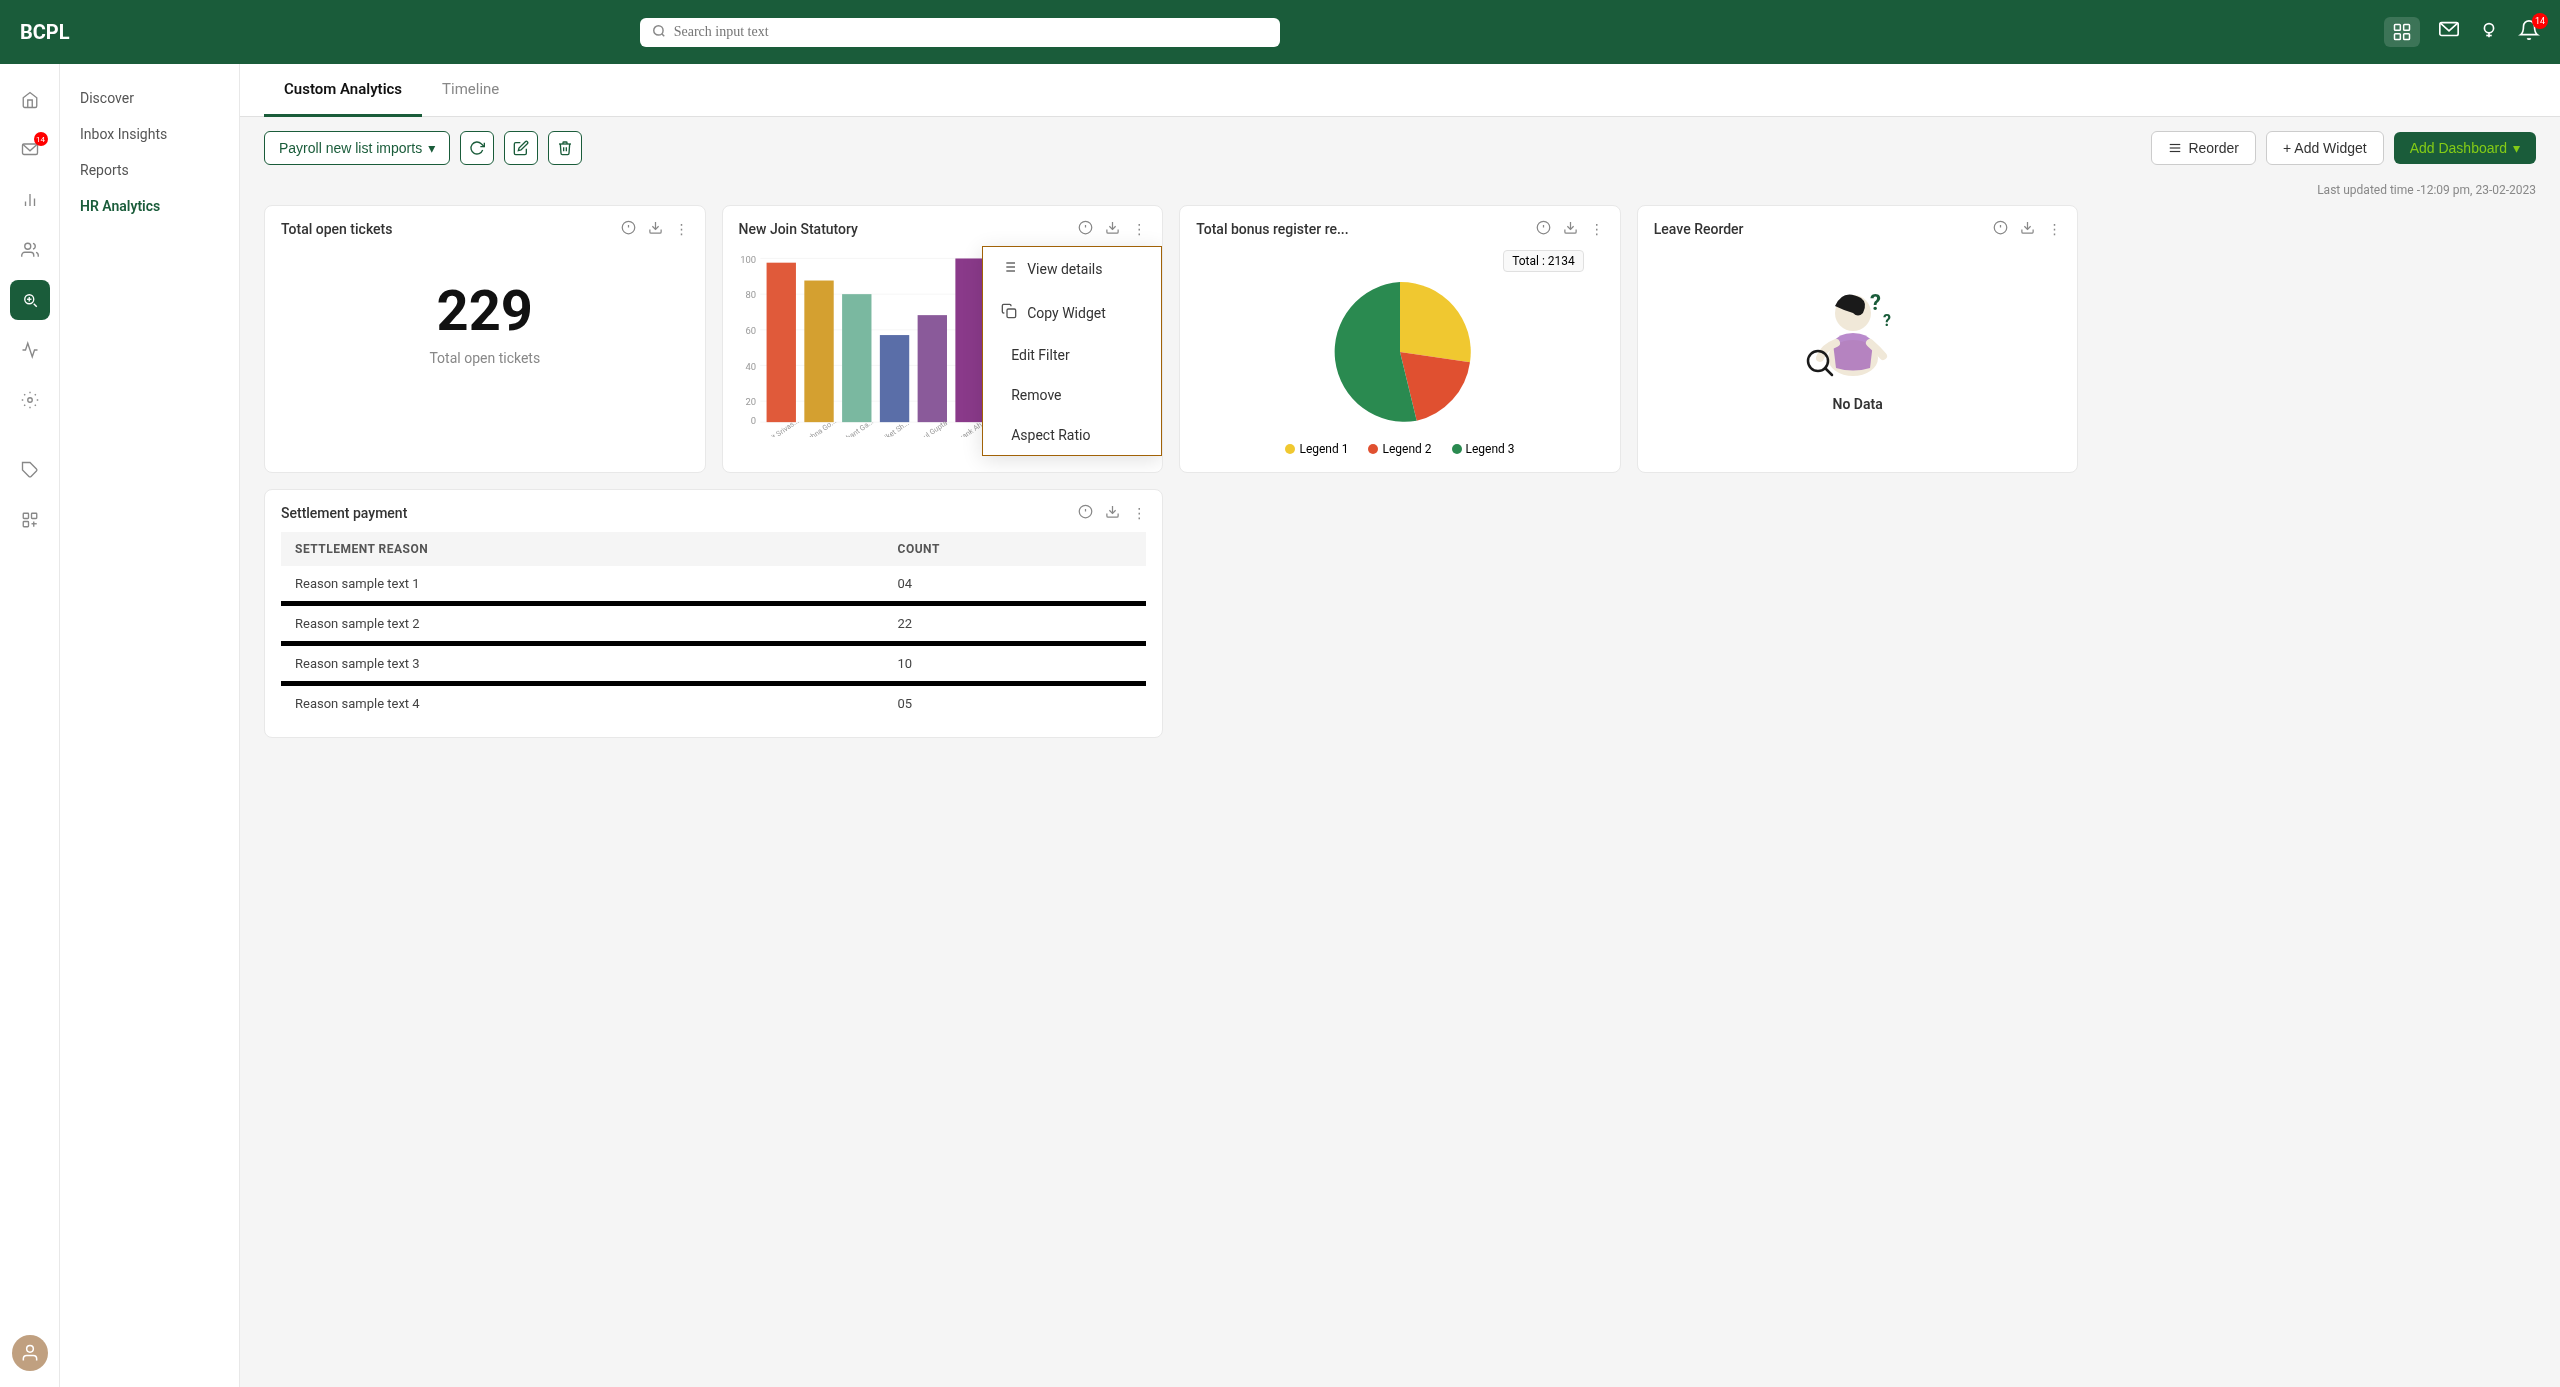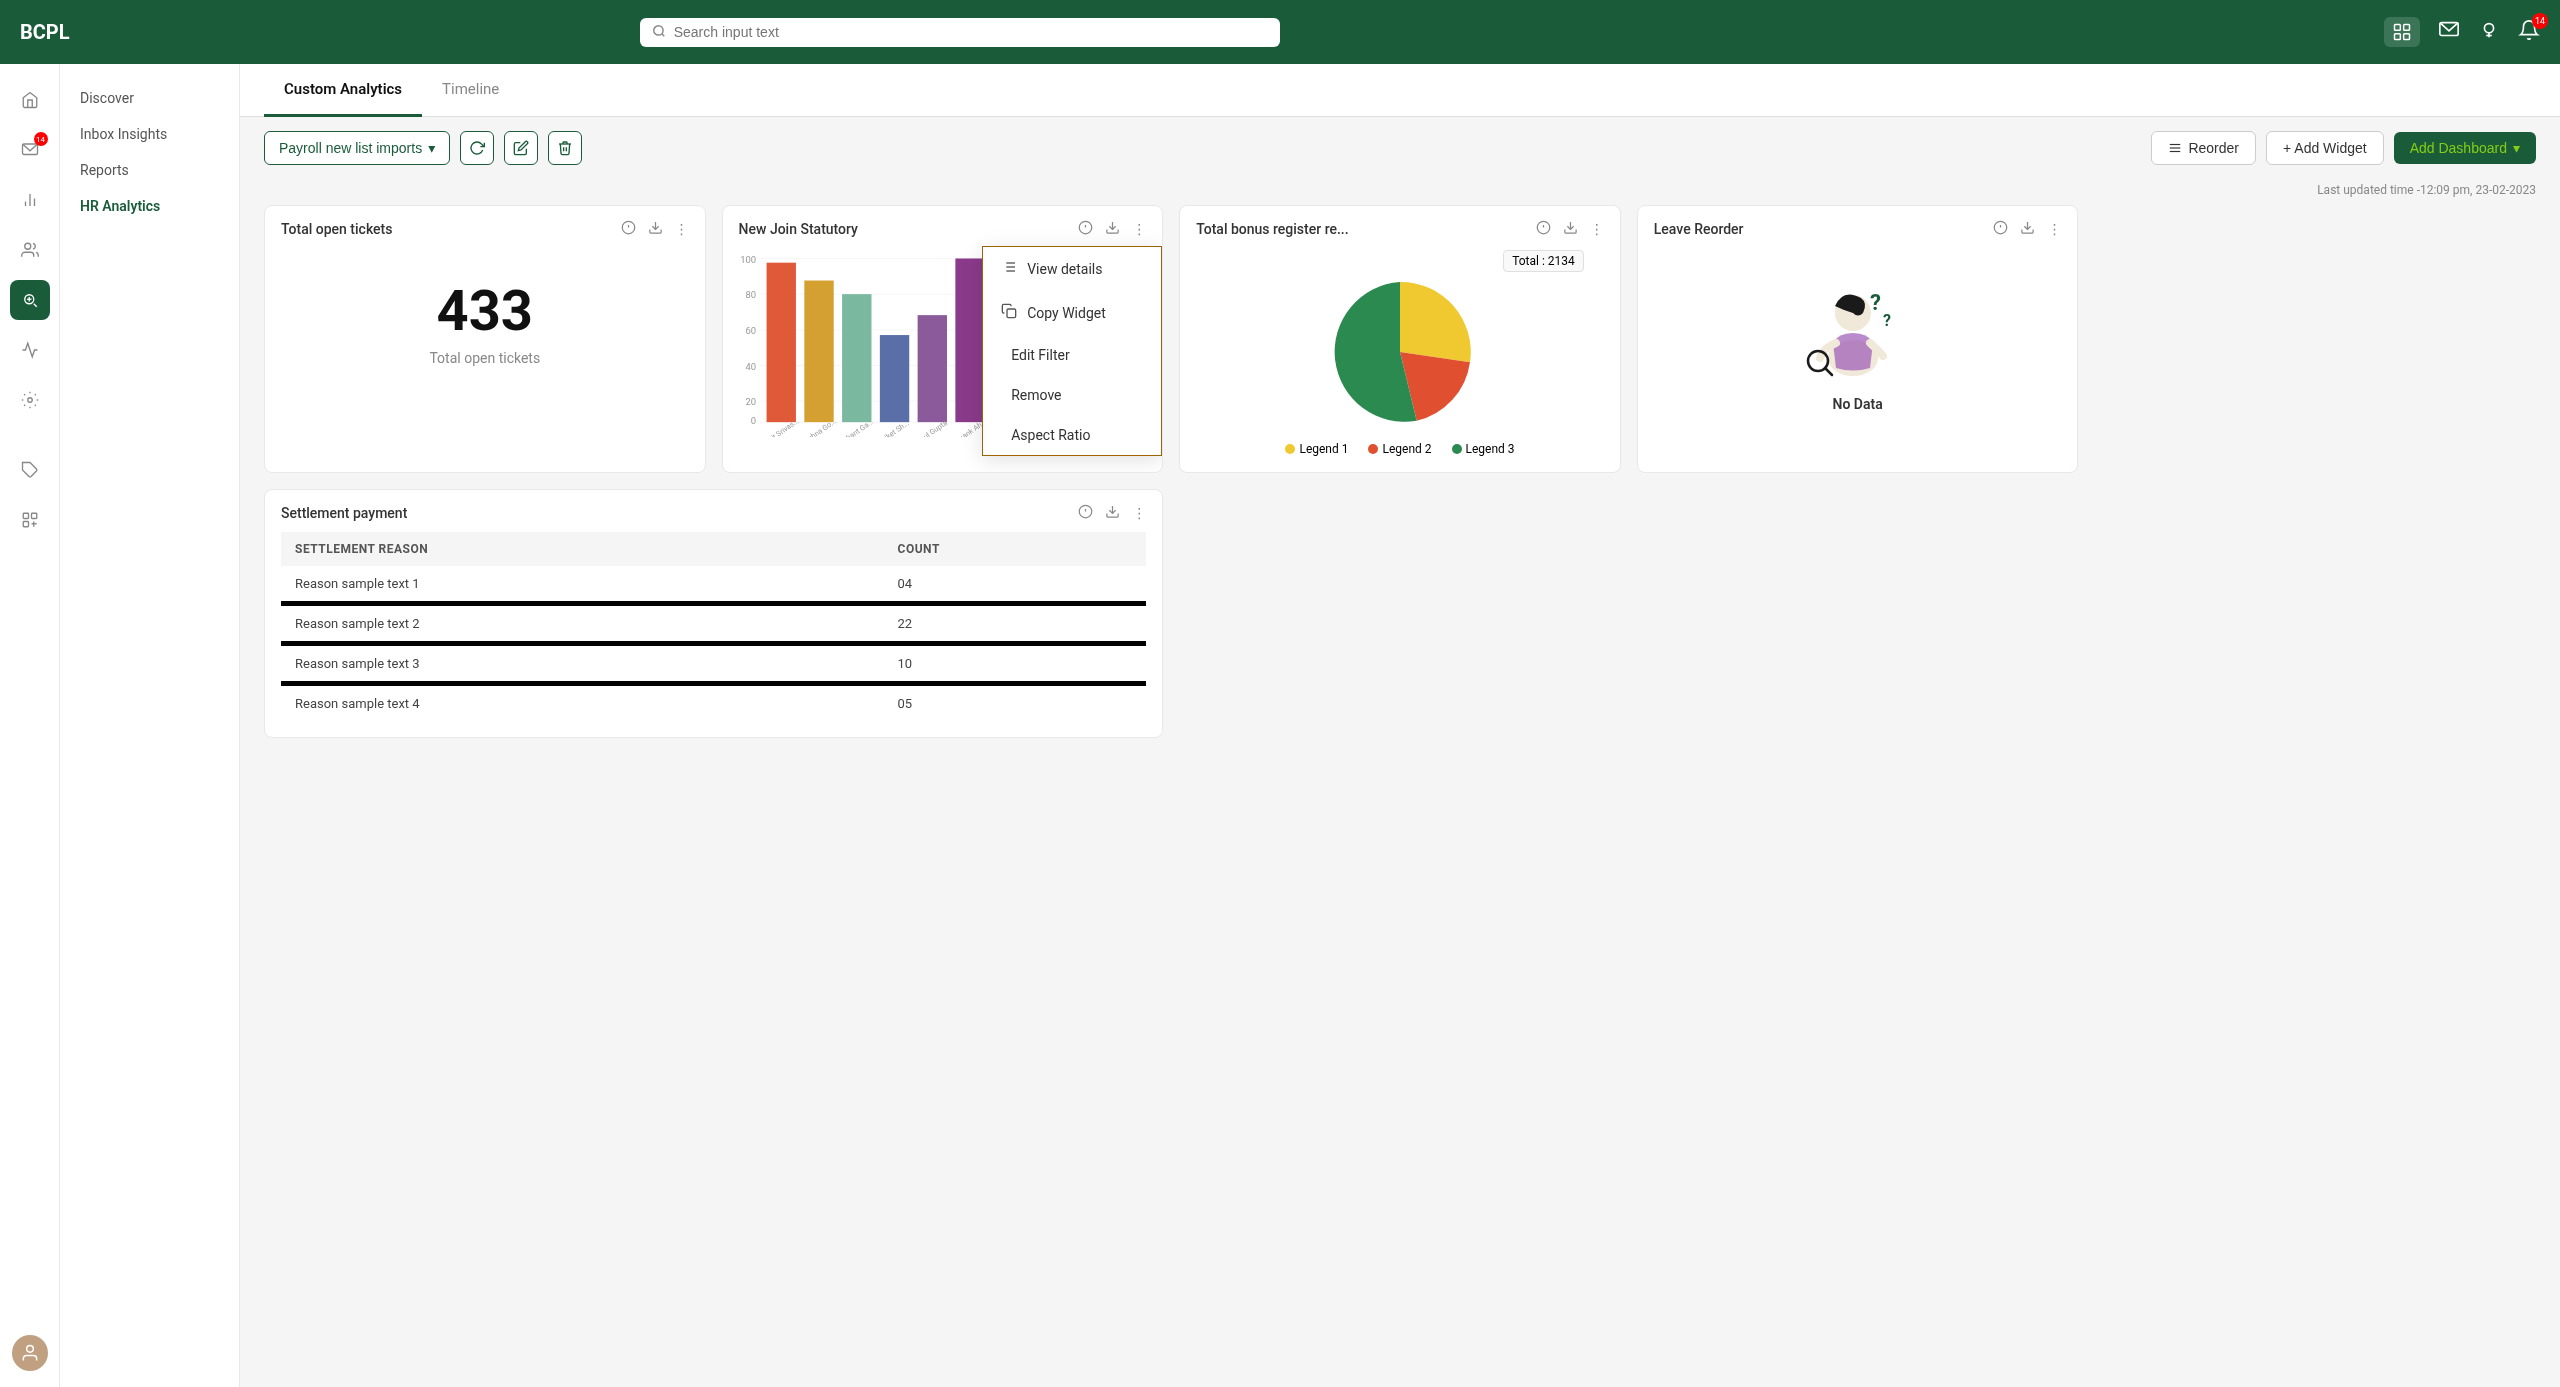--- a/index.html
+++ b/index.html
@@ -32,20 +32,21 @@
       padding: 6px 12px;
       gap: 8px;
       margin: 0 auto;
     }
     .search-bar input {
       border: none;
       outline: none;
       width: 100%;
       font-size: 14px;
       color: #a21caf;
+      font-family: Liberation Serif, serif;
     }
     .search-icon-svg { color: #888; font-size: 14px; }
     .topnav-icon-group {
       display: flex;
       align-items: center;
       gap: 18px;
       margin-left: auto;
     }
     .topnav-icon {
       color: white;
@@ -609,21 +610,21 @@
             <span class="widget-action-icon">
               <svg width="15" height="15" viewBox="0 0 24 24" fill="none" stroke="currentColor" stroke-width="2">
                   <path d="M21 15v4a2 2 0 0 1-2 2H5a2 2 0 0 1-2-2v-4"></path>
                   <polyline points="7 10 12 15 17 10"></polyline>
                   <line x1="12" y1="15" x2="12" y2="3"></line>
                 </svg>
             </span>
             <span class="widget-action-icon">⋮</span>
           </div>
           <div class="widget-body">
-            <div class="big-number">433</div>
+            <div class="big-number">229</div>
             <div class="big-number-label">Total open tickets</div>
           </div>
         </div>
 
         <div class="widget-card widget-relative">
           <div class="widget-header">
             <span class="widget-title">New Join Statutory</span>
             <span class="widget-info-icon">
               <svg width="15" height="15" viewBox="0 0 24 24" fill="none" stroke="currentColor" stroke-width="2">
                   <circle cx="12" cy="12" r="10"></circle>

